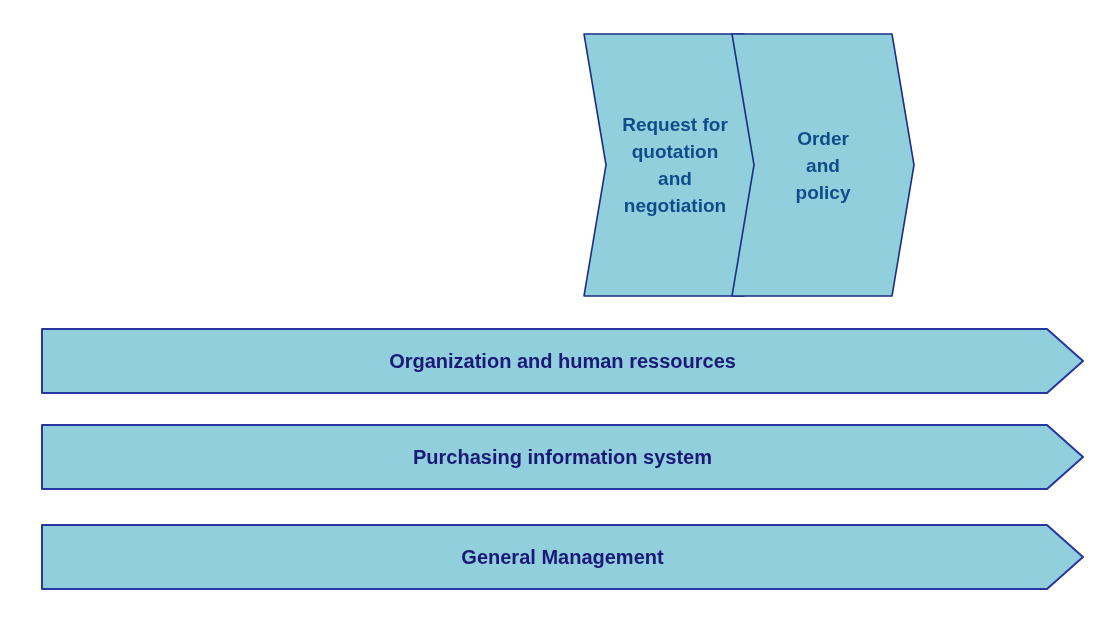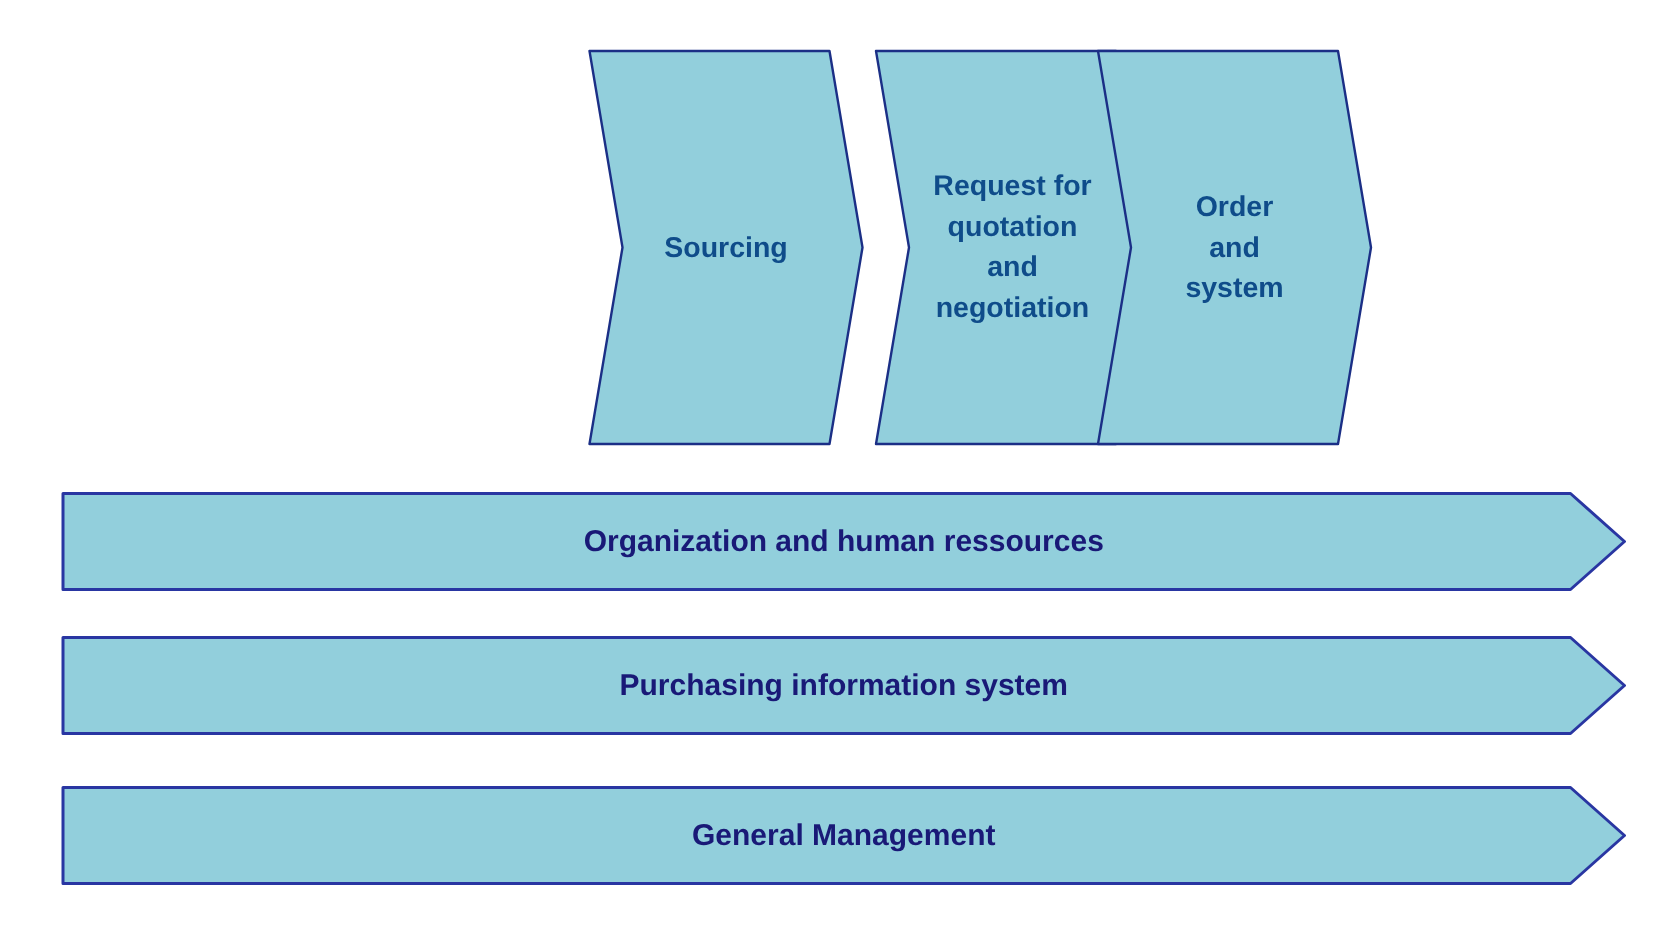--- a/index.html
+++ b/index.html
@@ -58,44 +58,38 @@
     color:var(--bar-text);
   }
 </style>
 </head>
 <body>
 
 <div class="canvas">
 
 
 
-  <div class="stage" style="left:393px;width:182px">
-    <svg width="182" height="262" viewBox="0 0 182 262">
-      <polygon points="0,0 160,0 182,131 160,262 0,262 22,131"></polygon>
-    </svg>
-    <div class="stage-label">Sourcing</div>
-  </div>
 
   <div class="stage" style="left:584px;width:182px">
     <svg width="182" height="262" viewBox="0 0 182 262">
       <polygon points="0,0 160,0 182,131 160,262 0,262 22,131"></polygon>
     </svg>
     <div class="stage-label">Request for
 quotation
 and
 negotiation</div>
   </div>
 
   <div class="stage" style="left:732px;width:182px">
     <svg width="182" height="262" viewBox="0 0 182 262">
       <polygon points="0,0 160,0 182,131 160,262 0,262 22,131"></polygon>
     </svg>
     <div class="stage-label">Order
 and
-system</div>
+policy</div>
   </div>
 
 
   <div class="bar" style="top:329px">
     <svg width="1041" height="64" viewBox="0 0 1041 64">
       <polygon points="0,0 1005,0 1041,32 1005,64 0,64"></polygon>
     </svg>
     <div class="bar-label">Organization and human ressources</div>
   </div>
 

